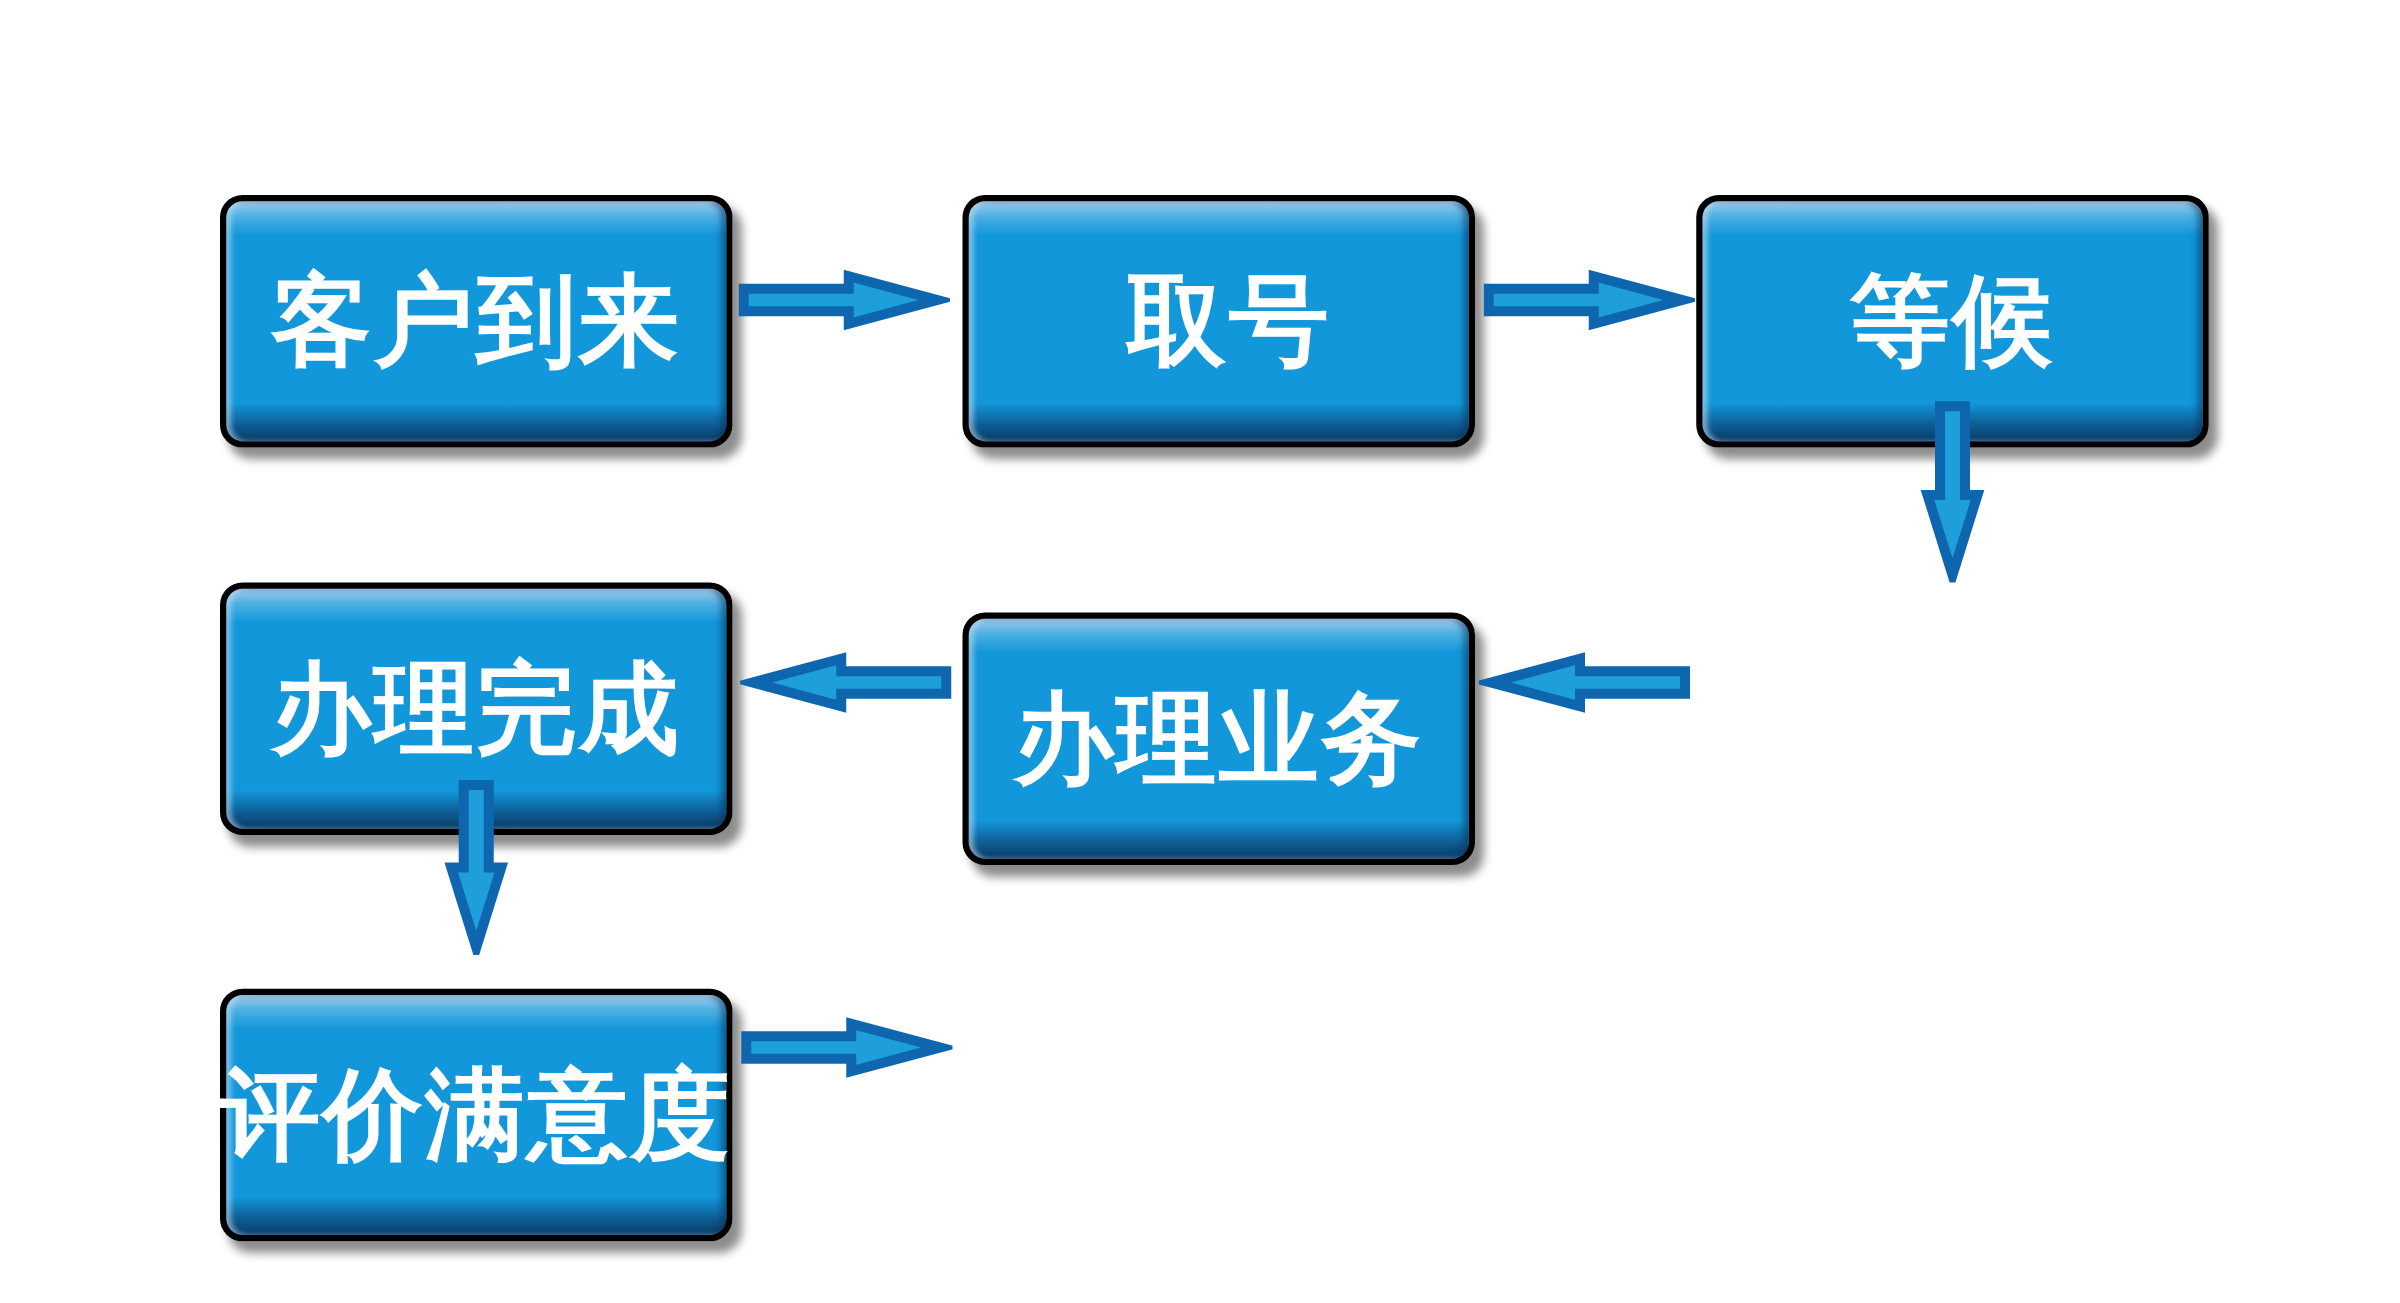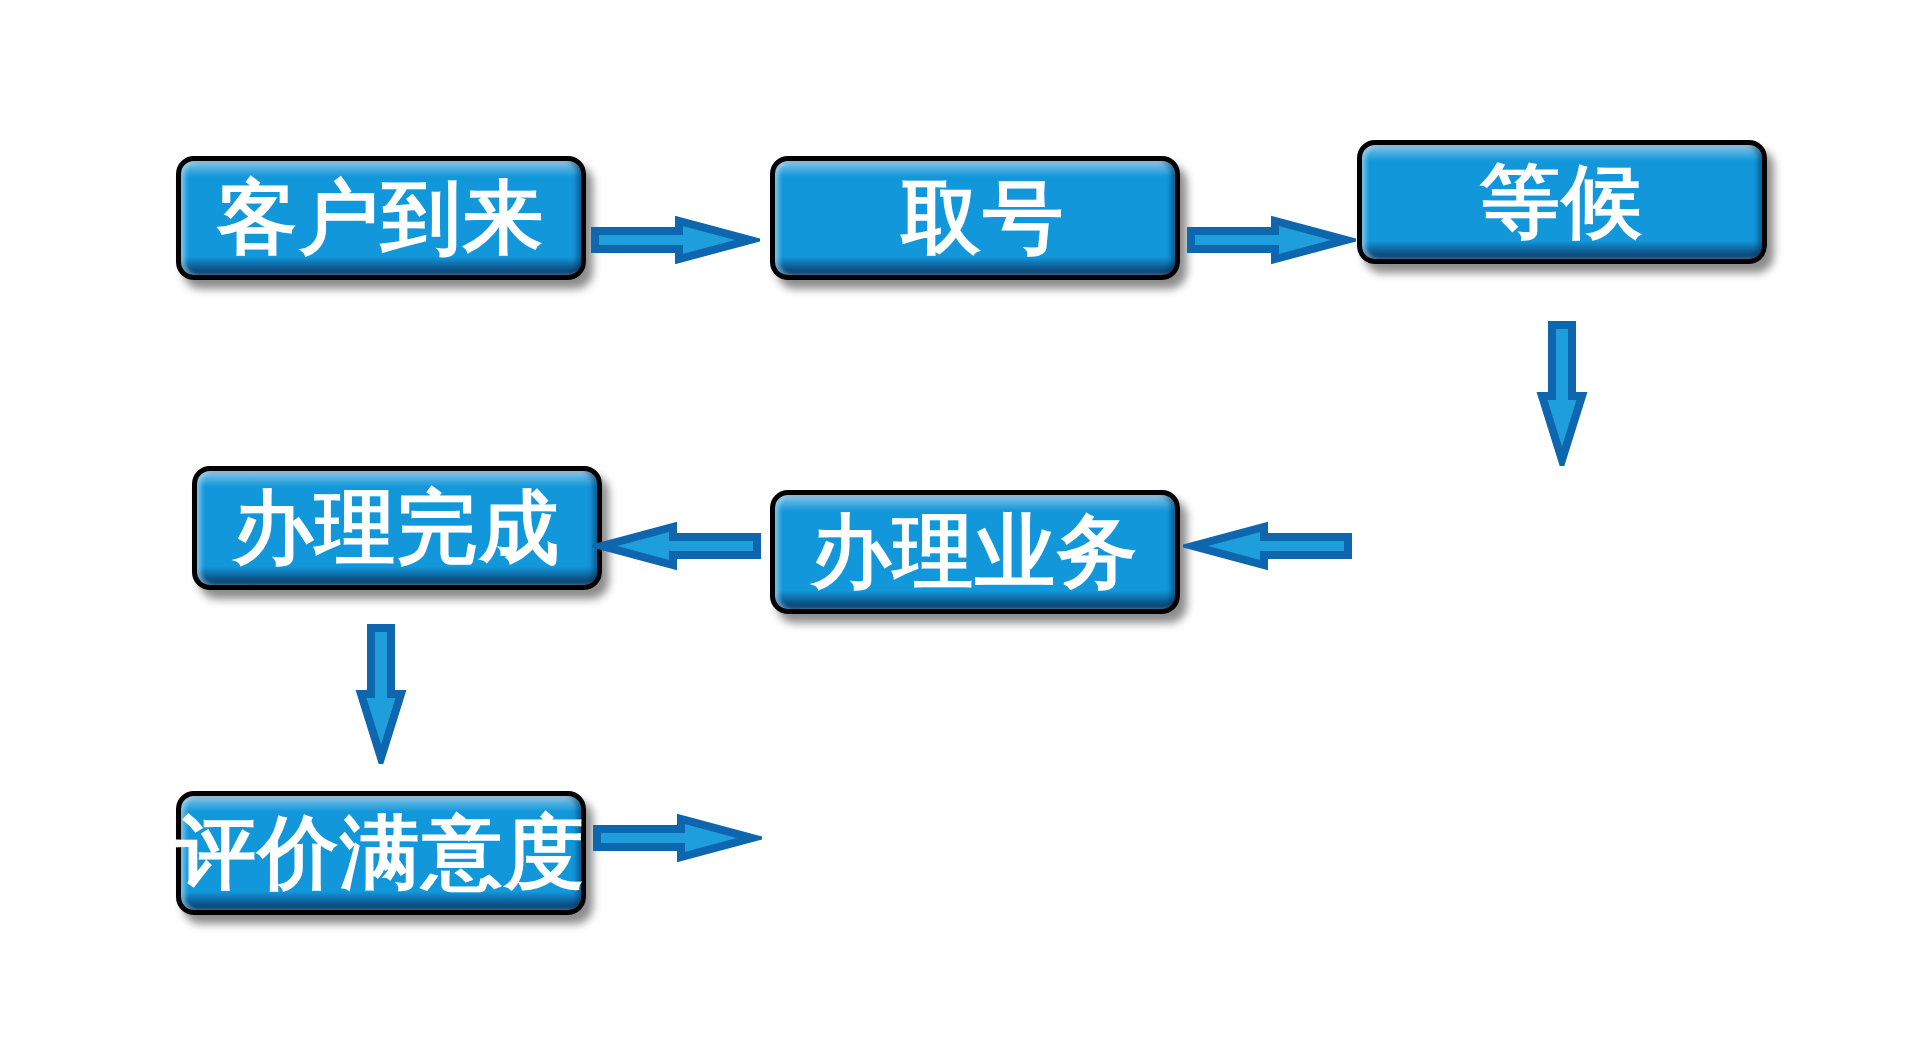--- a/index.html
+++ b/index.html
@@ -5,21 +5,21 @@
   html,body{margin:0;padding:0;background:#ffffff;}
   #canvas{
     position:relative;
     width:1920px;height:1042px;
     background:#ffffff;
     overflow:hidden;
     font-family:"Liberation Sans",sans-serif;
   }
   .node{
     position:absolute;
-    width:410px;height:124px;
+    width:410px;height:202px;
     box-sizing:border-box;
     border:5px solid #000000;
     border-radius:18px;
     background:linear-gradient(180deg,
       #A6CDEC 0%, #4FB1E2 6%, #1297DA 14%,
       #1297DA 84%, #0E5E96 93%, #0A3C67 100%);
     box-shadow:
       7px 9px 8px rgba(0,0,0,0.45),
       inset 4px 0 4px rgba(200,228,246,0.55),
       inset -4px 0 5px rgba(8,50,90,0.55);
@@ -37,22 +37,22 @@
   .arrow{position:absolute;display:block;}
   .arrow polygon{
     stroke:#0E66AF;
     stroke-width:8;
     stroke-linejoin:miter;
     stroke-miterlimit:8;
   }
   
   #n0{left:176px;top:156px;}
   #n1{left:770px;top:156px;padding-left:16px;}
-  #n2{left:1357px;top:140px;}
-  #n3{left:192px;top:466px;}
+  #n2{left:1357px;top:156px;}
+  #n3{left:176px;top:466px;}
   #n4{left:770px;top:490px;}
   #n5{left:1357px;top:466px;}
   #n6{left:176px;top:760px;margin-top:31px;}
   #n7{left:770px;top:760px;}
   
   #a0{left:590px;top:215px;}
   #a1{left:1186px;top:215px;}
   #a2{left:1535px;top:320px;}
   #a3{left:1183px;top:521px;}
   #a4{left:592px;top:521px;}

